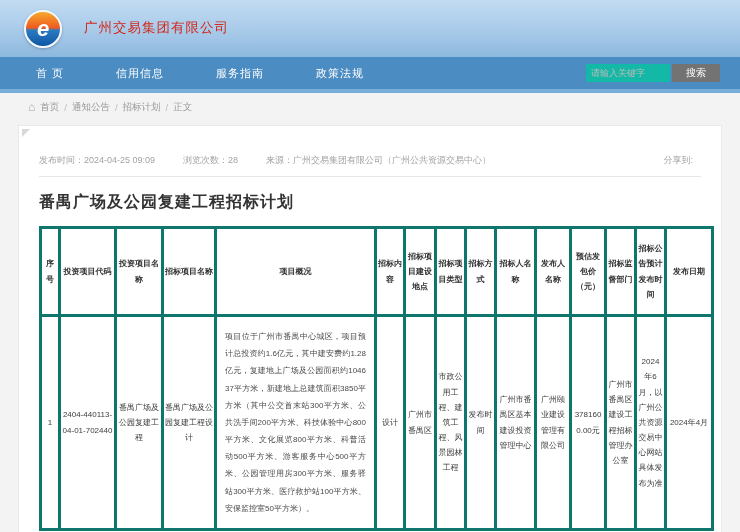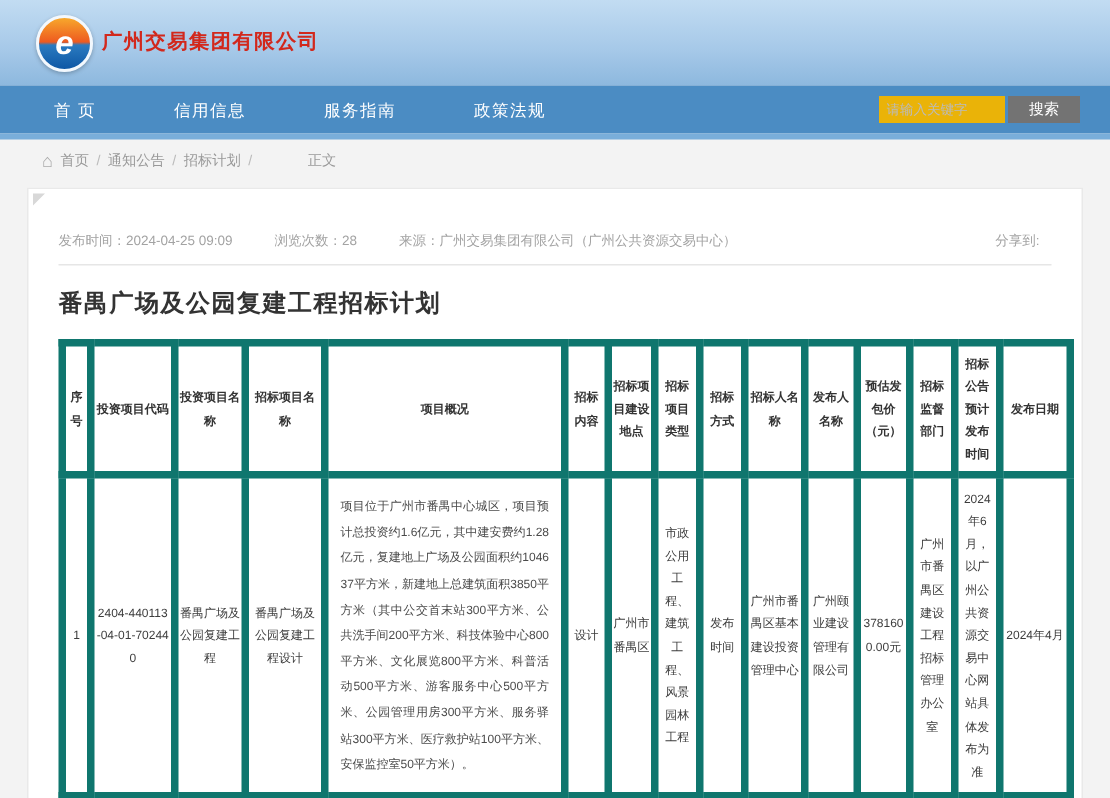--- a/index.html
+++ b/index.html
@@ -12,49 +12,49 @@
     background:linear-gradient(180deg,#c2dcf2 0%,#a5c8e8 60%,#8db8de 100%);
     display:flex; align-items:center; padding-left:24px;
   }
   .logo{
     width:38px; height:38px; border-radius:50%;
     background:linear-gradient(180deg,#f7a82c 0%,#ee5a20 47%,#2b7bc0 53%,#0d57a5 100%);
     color:#fff; font-weight:bold; font-style:italic; font-size:22px;
     display:flex; align-items:center; justify-content:center;
     box-shadow:0 1px 3px rgba(0,0,0,.25); border:2px solid #f3f8fd;
   }
-  .brand-text{ margin-left:6px; color:#d2281c; font-weight:bold; font-size:13.5px; line-height:1.55; letter-spacing:1px;}
+  .brand-text{ margin-left:22px; color:#d2281c; font-weight:normal; font-size:13.5px; line-height:1.55; letter-spacing:1px;}
 
   
   .navbar{
     height:32px; background:#4b8cc3; display:flex; align-items:center; padding:0 20px;
   }
   .nav-item{ color:#fff; font-size:11px; padding:0 26px; cursor:pointer; letter-spacing:1px;}
   .nav-item:first-child{ padding-left:16px; }
   .search-box{ margin-left:auto; display:flex; align-items:center; }
   .search-input{
-    width:84px; height:18px; border:none; background:#eab308; font-size:9px;
+    width:84px; height:18px; border:none; background:#14b8a6; font-size:9px;
     padding:0 5px; color:#333; outline:none;
   }
   .search-input::placeholder{ color:#bbb; }
   .search-btn{
     height:18px; border:none; background:#737373; color:#fff; font-size:10px;
     padding:0 14px; margin-left:2px; cursor:pointer;
   }
   .navbar-sub{ height:4px; background:#79aeda; }
 
   
   .breadcrumb{
     height:28px; display:flex; align-items:center; padding-left:28px;
     color:#999; font-size:9.5px; gap:5px;
   }
   .home-icon{ font-size:12px; color:#aaa; line-height:1; }
   .crumb{ color:#999; cursor:pointer; }
   .crumb-sep{ color:#bbb; }
-  .crumb-current{ color:#999;margin-left:32px; }
+  .crumb-current{ color:#999; }
 
   
   .card{
     margin:4px 18px 0 18px; background:#fff; border:1px solid #e9e9e9;
     height:438px; padding:0 20px; position:relative;
   }
   .card-corner{
     position:absolute; left:3px; top:3px; width:0; height:0;
     border-top:8px solid #d8d8d8; border-right:8px solid transparent;
   }
@@ -71,21 +71,21 @@
     font-family:"Liberation Serif", serif; letter-spacing:1px;
     margin-top:15px; margin-bottom:13px;
   }
 
   
   .tender-table{
     border-collapse:collapse; table-layout:fixed; width:672px; margin-left:0px;
     font-size:8px; color:#3c3c3c;
   }
   .tender-table th,.tender-table td{
-    border:5px solid #0f766e; text-align:center; vertical-align:middle;
+    border:3px solid #0f766e; text-align:center; vertical-align:middle;
     padding:2px 1px; line-height:1.9; word-break:break-all;
   }
   .tender-table th{ font-weight:bold; color:#333; height:88px; }
   .tender-table td{ height:214px;text-align:center; }
   td.overview{
     text-align:justify; padding:6px 8px; line-height:2.15; color:#4a4a4a;
   }
 </style>
 </head>
 <body>

